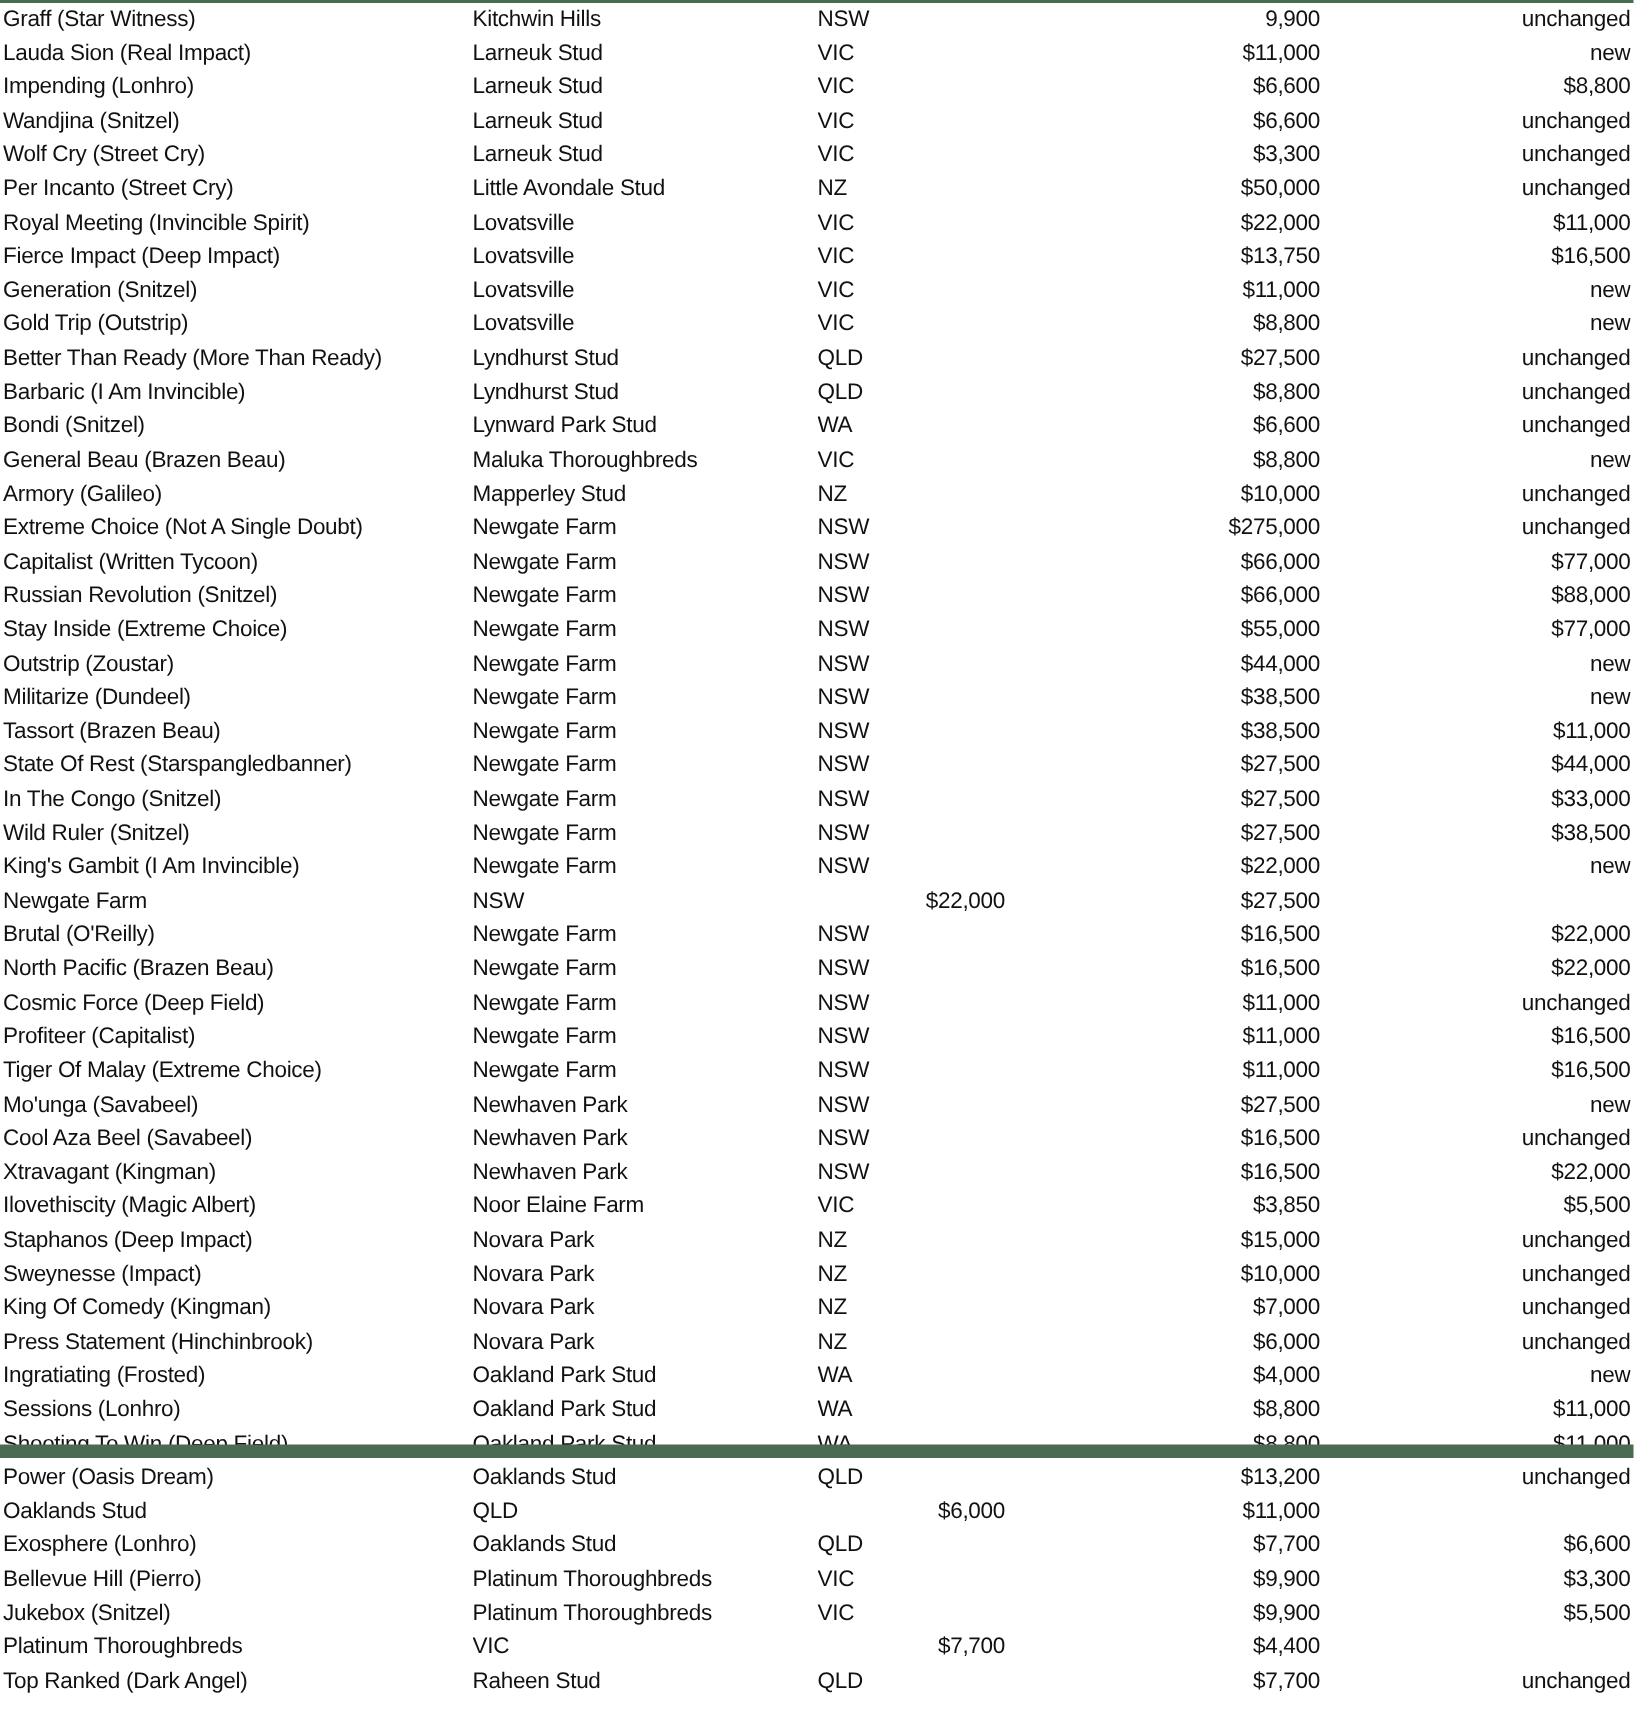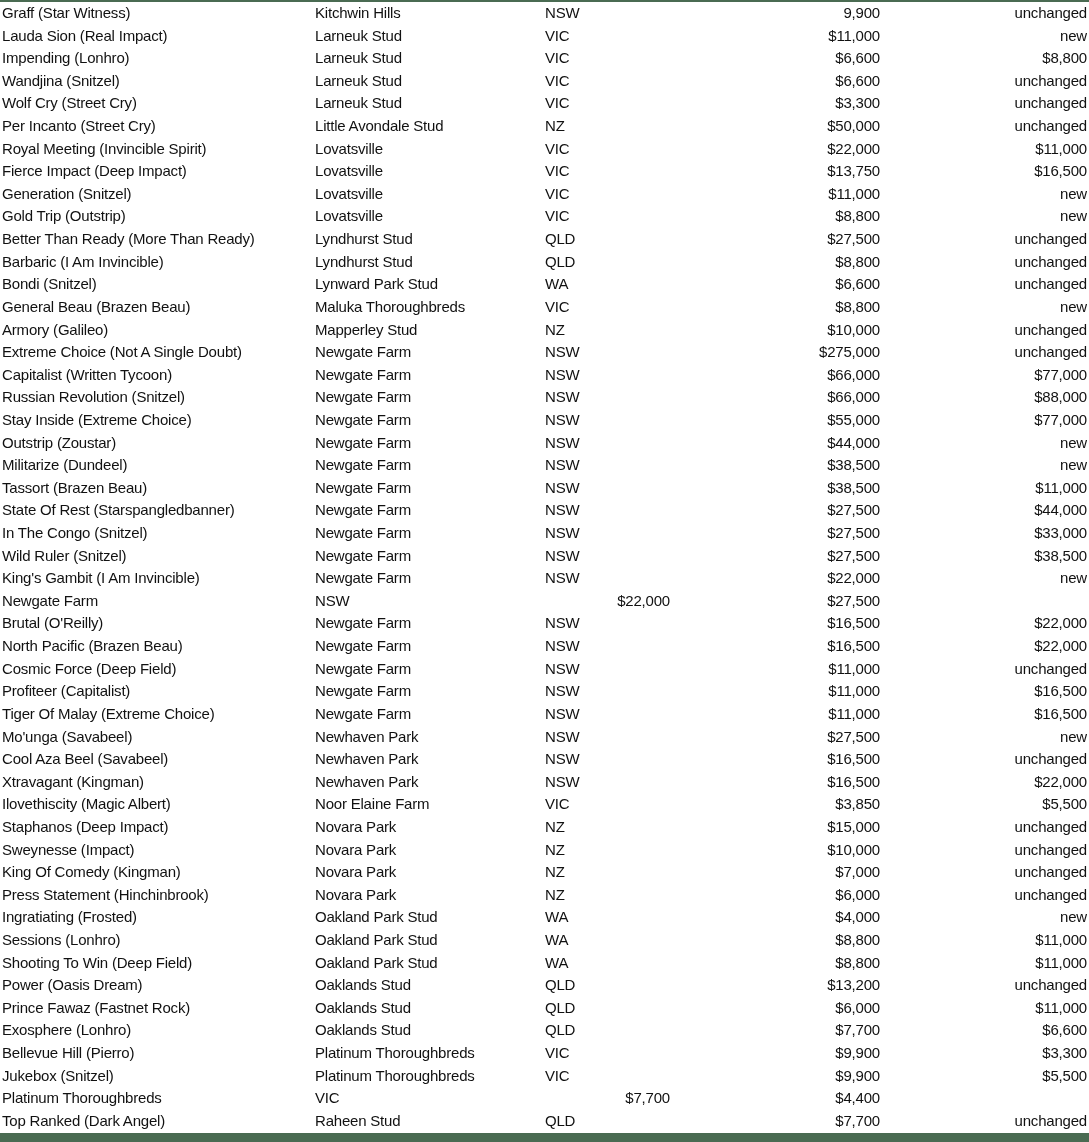--- a/index.html
+++ b/index.html
@@ -16,21 +16,21 @@
   body {
     width: 1089px;
     height: 1142px;
     font-family: "Liberation Sans", sans-serif;
     color: var(--text);
     overflow: hidden;
   }
   .page {
     position: relative;
     width: 1089px;
-    height: 1142px;
+    height: 972px;
     background: var(--bg);
   }
   .accent-bar {
     width: 100%;
     background: var(--accent);
   }
   .accent-bar.top {
     height: 2px;
   }
   .accent-bar.bottom {
@@ -410,21 +410,20 @@
 
   <div class="row">
     <div class="cell c-stallion">Power (Oasis Dream)</div>
     <div class="cell c-stud">Oaklands Stud</div>
     <div class="cell c-state">QLD</div>
     <div class="cell c-fee">$13,200</div>
     <div class="cell c-change">unchanged</div>
   </div>
 
   <div class="row">
-    <div class="cell c-stallion">Prince Fawaz (Fastnet Rock)</div>
     <div class="cell c-stud">Oaklands Stud</div>
     <div class="cell c-state">QLD</div>
     <div class="cell c-fee">$6,000</div>
     <div class="cell c-change">$11,000</div>
   </div>
 
   <div class="row">
     <div class="cell c-stallion">Exosphere (Lonhro)</div>
     <div class="cell c-stud">Oaklands Stud</div>
     <div class="cell c-state">QLD</div>

